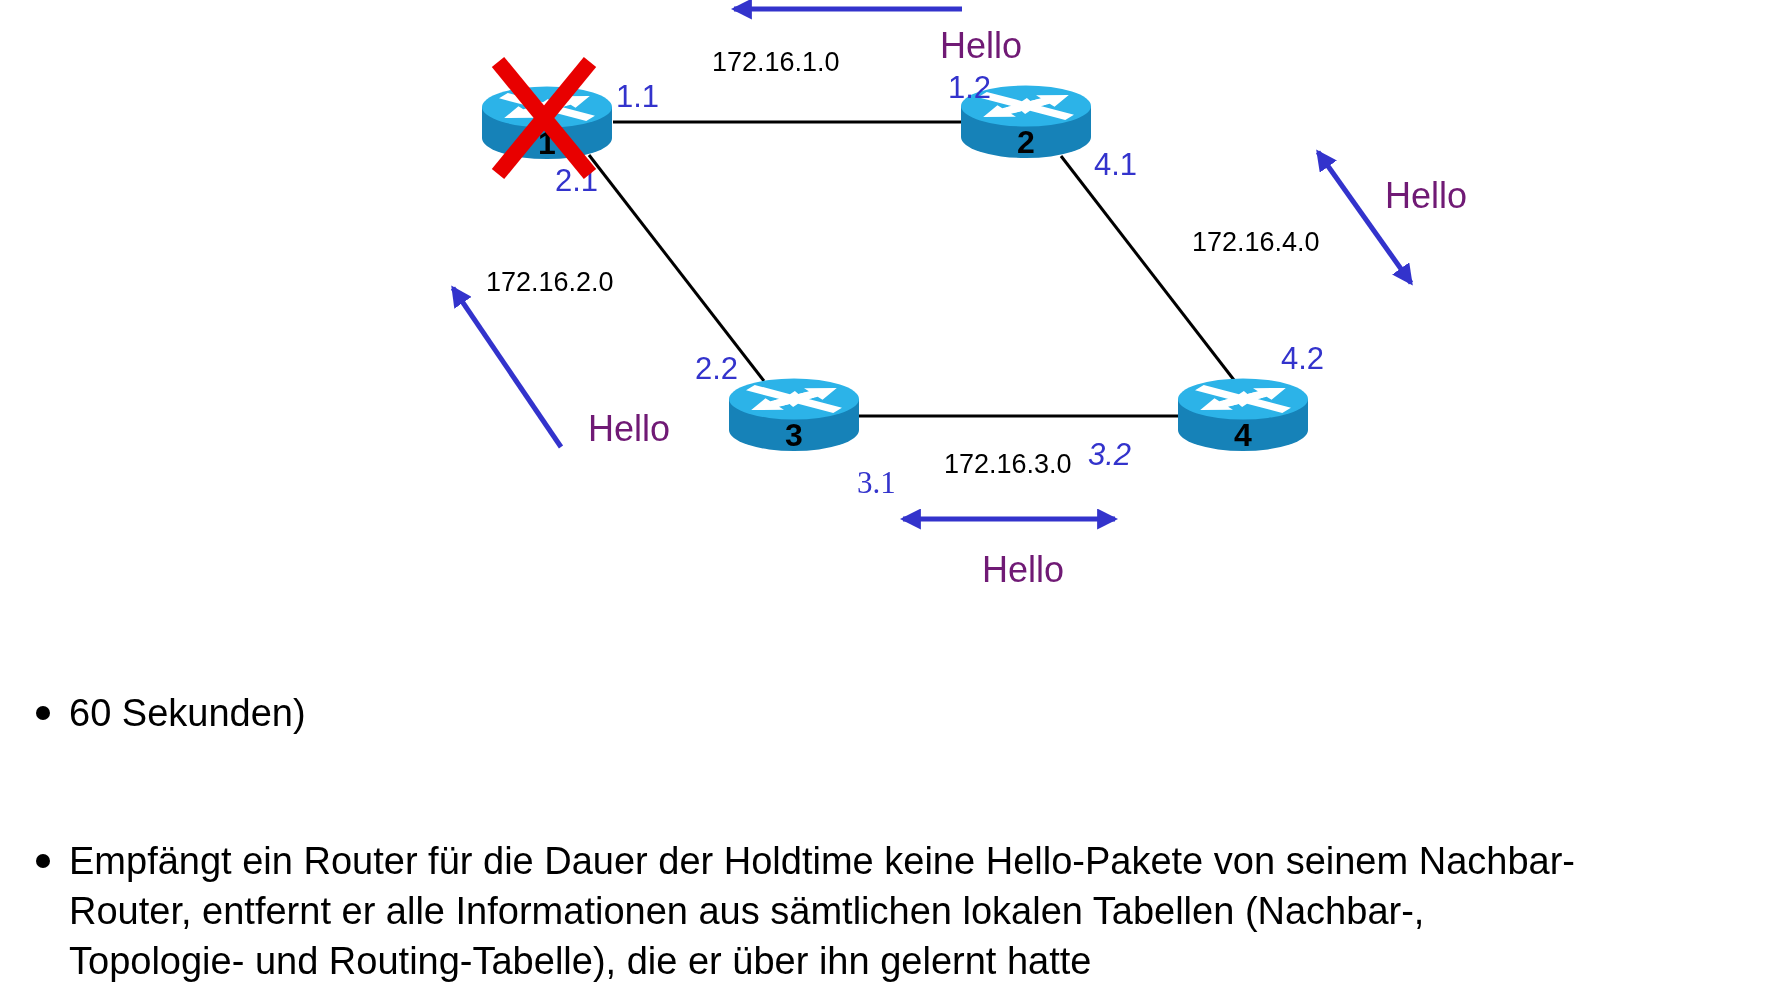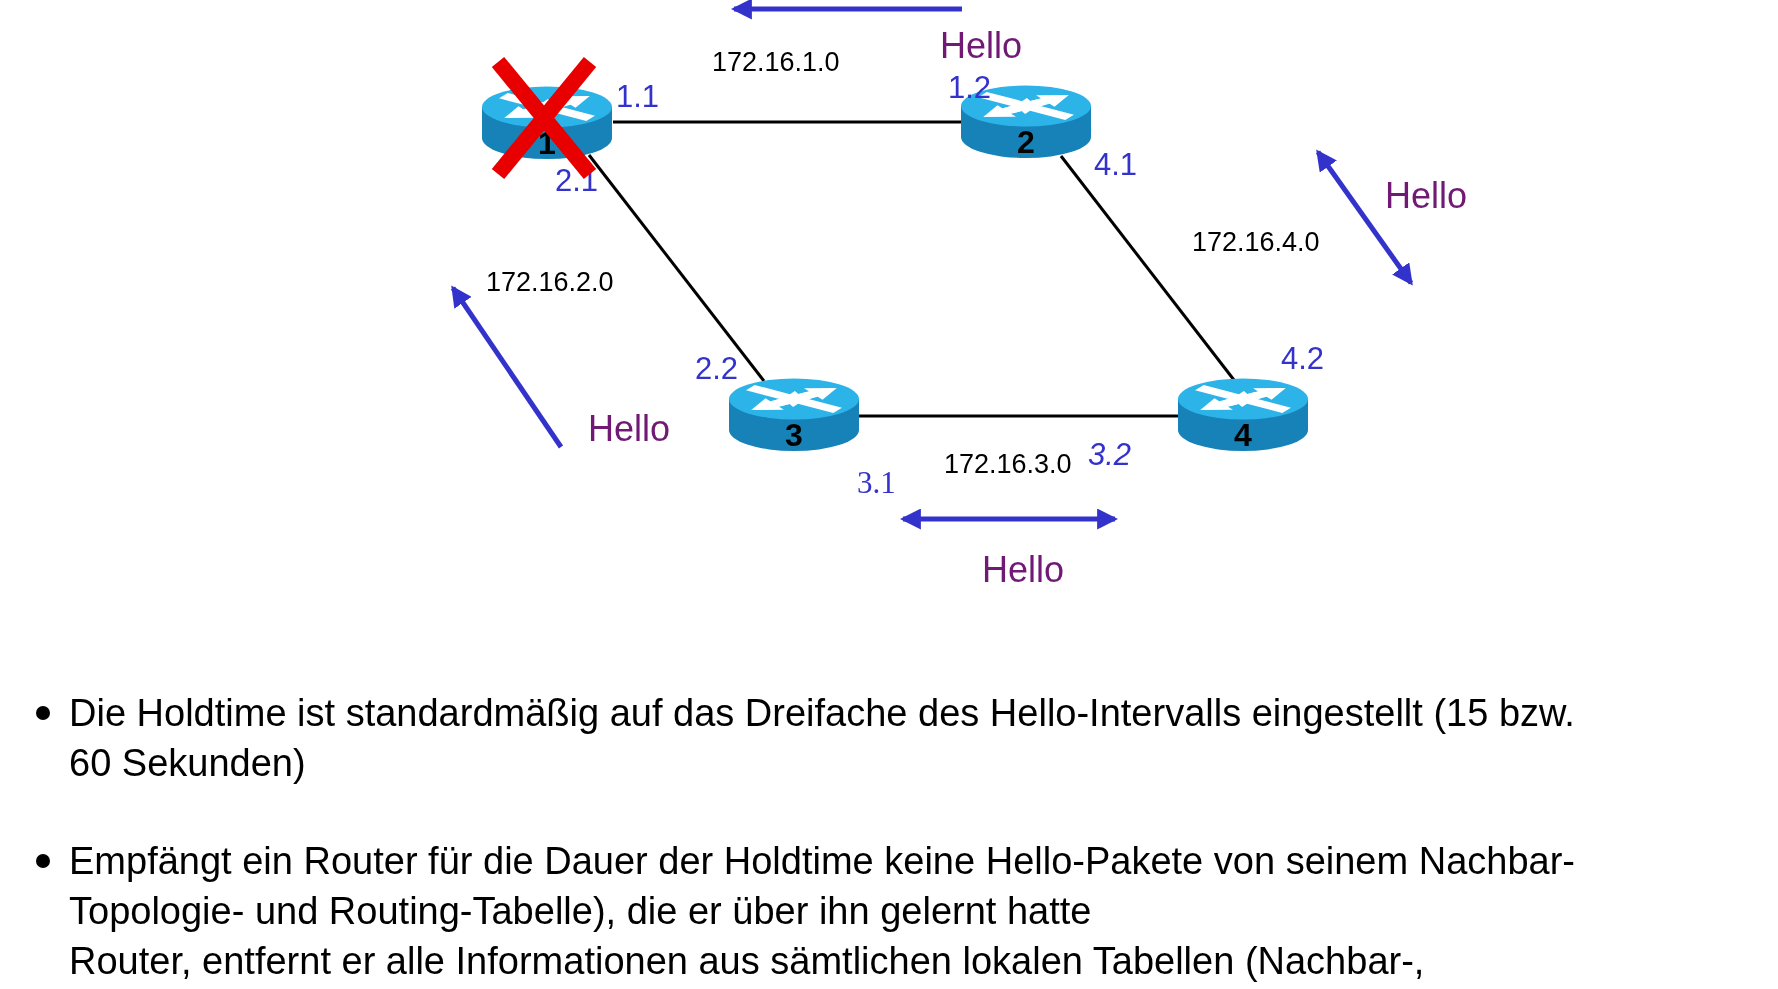--- a/index.html
+++ b/index.html
@@ -128,28 +128,27 @@
   <div class="lbl hello-lbl" style="left:940px;top:26px;">Hello</div>
   <div class="lbl hello-lbl" style="left:1385px;top:176px;">Hello</div>
   <div class="lbl hello-lbl" style="left:588px;top:409px;">Hello</div>
   <div class="lbl hello-lbl" style="left:982px;top:550px;">Hello</div>
 </div>
 
 <div class="bullets" style="top:688px;">
   <div class="bullet">
     <div class="dot"></div>
     <div class="blines">
-      <div class="bline">Die Holdtime ist standardmäßig auf das Dreifache des Hello-Intervalls eingestellt (15 bzw.</div>
       <div class="bline">60 Sekunden)</div>
     </div>
   </div>
 </div>
 
 <div class="bullets" style="top:836px;">
   <div class="bullet">
     <div class="dot"></div>
     <div class="blines">
       <div class="bline">Empfängt ein Router für die Dauer der Holdtime keine Hello-Pakete von seinem Nachbar-</div>
+      <div class="bline">Router, entfernt er alle Informationen aus sämtlichen lokalen Tabellen (Nachbar-,</div>
       <div class="bline">Topologie- und Routing-Tabelle), die er über ihn gelernt hatte</div>
-      <div class="bline">Router, entfernt er alle Informationen aus sämtlichen lokalen Tabellen (Nachbar-,</div>
     </div>
   </div>
 </div>
 
 </body></html>

